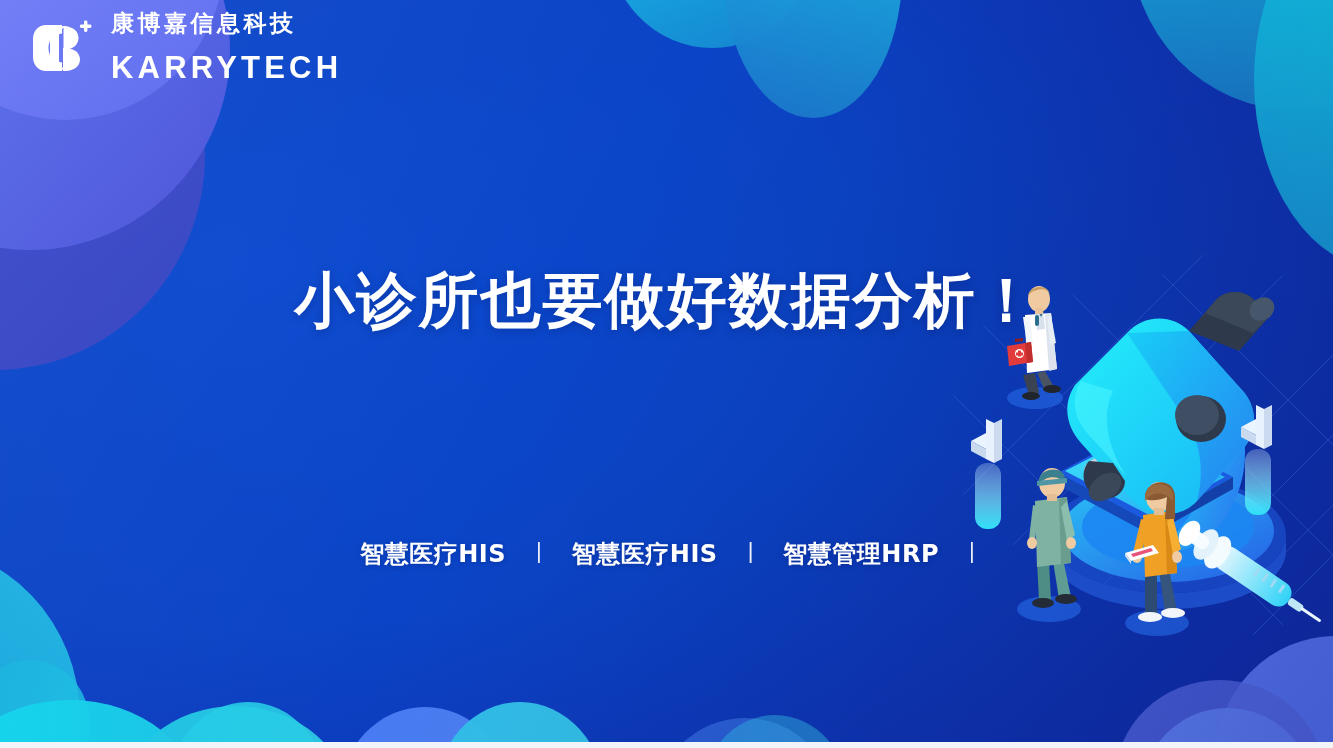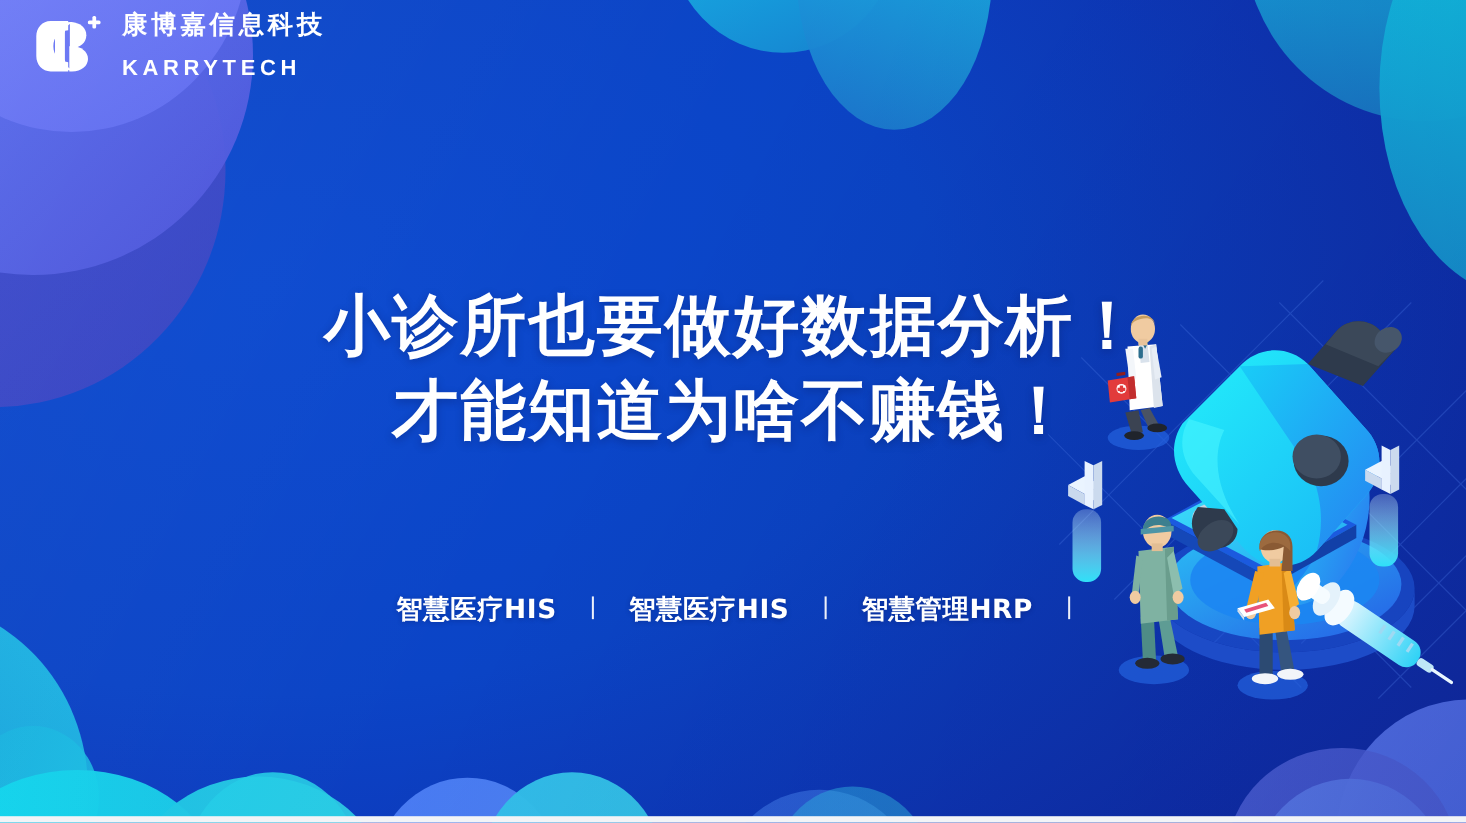--- a/index.html
+++ b/index.html
@@ -64,27 +64,27 @@
                 rgba(0,0,20,.10) 78%, rgba(0,0,25,.15) 100%); pointer-events:none;}
 
   .bottom-strip{ position:absolute; left:0; bottom:0; width:1333px; height:6px; background:#f2f4f7;}
 
   
   #logo{ position:absolute; left:26px; top:11px; display:flex; align-items:center; gap:13px; }
   .logo-mark{ position:relative; width:72px; height:60px; }
   .logo-words{ display:flex; flex-direction:column; gap:15px; }
   .logo-cn{ color:#fff; font-size:23px; font-weight:700; letter-spacing:3.5px; line-height:1.12;
             font-family:"DejaVu Sans","Liberation Sans",sans-serif; }
-  .logo-en{ color:#fff; font-size:20px; font-weight:800; letter-spacing:4.2px; line-height:1.05; }
+  .logo-en{ color:#fff; font-size:31px; font-weight:800; letter-spacing:4.2px; line-height:1.05; }
 
   
   #headline{ position:absolute; left:0; top:262px; width:1333px; text-align:center;
              pointer-events:none; }
   #headline .line{ color:#fff; font-weight:800; font-size:60px; line-height:1.30;
-      letter-spacing:2px; font-family:Liberation Mono, monospace;
+      letter-spacing:2px; font-family:Liberation Sans, sans-serif;
       text-shadow:0 2px 8px rgba(2,14,70,.28); white-space:nowrap; }
 
   
   #nav{ position:absolute; left:0; top:538px; width:1333px;
         display:flex; justify-content:center; }
   #nav .item{ color:#fff; font-weight:800; font-size:24px; letter-spacing:.5px;
       font-family:"DejaVu Sans","Liberation Sans",sans-serif; padding:0 16px;
       text-shadow:0 1px 5px rgba(2,14,70,.3); white-space:nowrap;}
   #nav .sep{ color:#fff; font-weight:400; font-size:22px; padding:0 14px; opacity:.92;}
 
@@ -345,21 +345,20 @@
       </svg>
     </div>
     <div class="logo-words">
       <div class="logo-cn">康博嘉信息科技</div>
       <div class="logo-en">KARRYTECH</div>
     </div>
   </div>
 
   <div id="headline">
     <div class="line">小诊所也要做好数据分析！</div>
-    <div class="line">才能知道为啥不赚钱！</div>
   </div>
 
   <div id="nav">
     <div class="item">智慧医疗HIS</div>
     <div class="sep">|</div>
     <div class="item">智慧医疗HIS</div>
     <div class="sep">|</div>
     <div class="item">智慧管理HRP</div>
     <div class="sep">|</div>
   </div>

